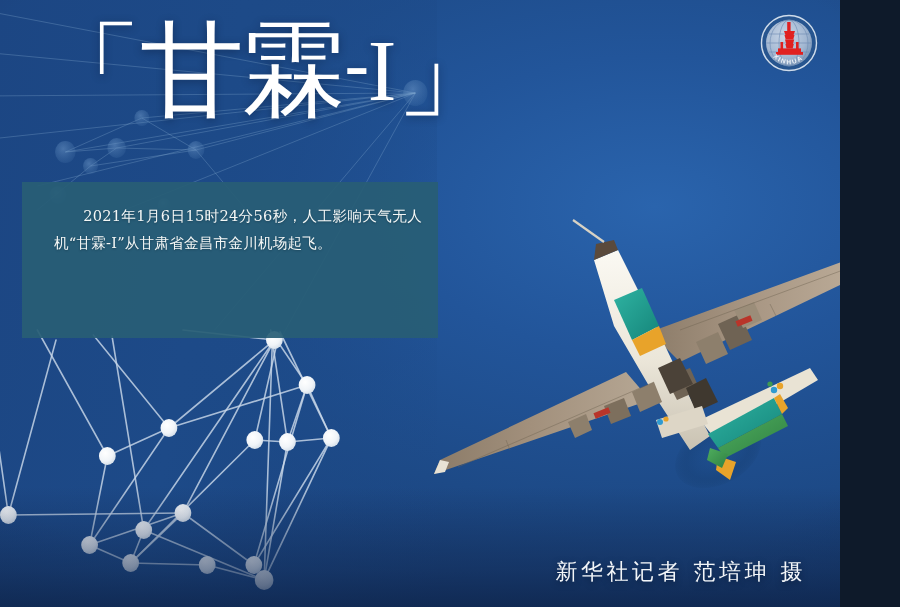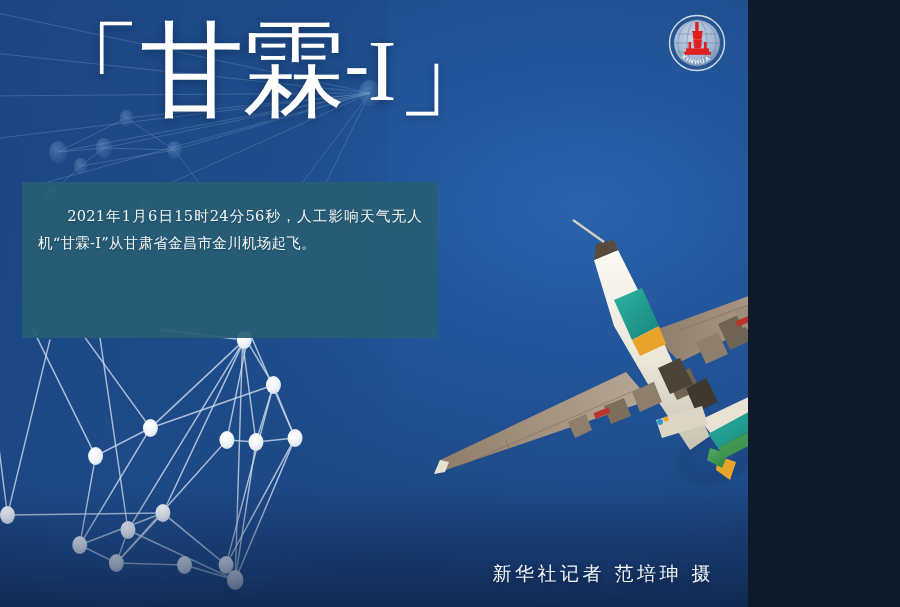--- a/index.html
+++ b/index.html
@@ -3,21 +3,21 @@
 <meta charset="utf-8">
 <title>Ganlin-I UAV News Graphic</title>
 <style>
   * { margin:0; padding:0; box-sizing:border-box; }
   html,body{
     background:#0e1a2a;
     font-family:"Liberation Serif", serif;
   }
   #poster{
     position:relative;
-    width:748px;
+    width:840px;
     height:607px;
     overflow:hidden;
     background:#1d4a87;
   }
   
   .sky{
     position:absolute; inset:0;
     background:
       radial-gradient(120% 95% at 78% 34%, #2a64ad 0%, #22559a 26%, #1d4a87 52%, #1a4079 74%, #16356a 100%);
   }
@@ -75,38 +75,39 @@
   }
   .textbox p{
     color:#f4f7f6;
     font-family:"DejaVu Serif", serif;
     font-size:14.6px;
     line-height:27px;
     letter-spacing:.2px;
     text-indent:2em;
     text-align:justify;
     text-shadow:0 1px 2px rgba(10,30,40,.35);
+    margin-left:16px;
   }
   .textbox p + p{ margin-top:18px; }
 
   
   .logo{
     position:absolute;
     right:20px; top:12px;
     width:62px; height:62px;
   }
   .logo svg{ width:100%; height:100%; display:block; }
 
   
   .credit{
     position:absolute;
     right:34px; bottom:20px;
     color:#f2f5f8;
     font-family:"DejaVu Serif", serif;
-    font-size:19px;
+    font-size:22px;
     letter-spacing:3.5px;
     text-shadow:0 2px 6px rgba(6,20,44,.6);
     white-space:nowrap;
   }
 
   
   .plane{
     position:absolute;
     left:418px; top:222px;
     width:490px; height:300px;

